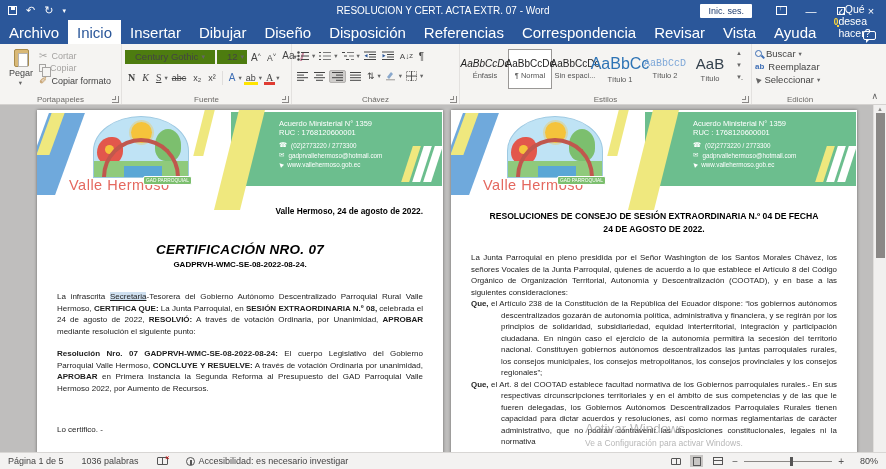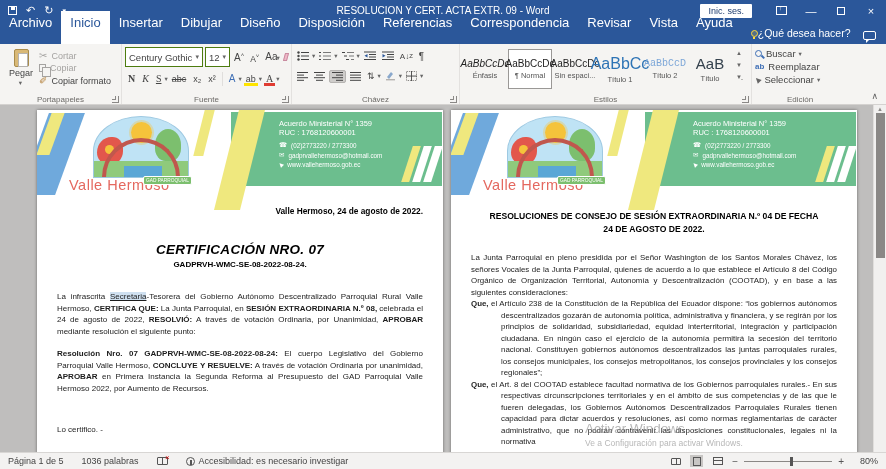--- a/index.html
+++ b/index.html
@@ -17,21 +17,21 @@
   .ic-save::before { content:''; position:absolute; top:0; left:2px; width:4px; height:3px; background:#fff; }
   .tb-title { position:absolute; left:0; right:0; text-align:center; font-size:10px; pointer-events:none; }
   .tb-right { margin-left:auto; display:flex; align-items:center; height:100%; }
   .signin { background:#fff; color:#1e3c6e; font-size:9px; padding:2px 8px; margin-right:14px; border-radius:1px; }
   .winbtn { width:30px; height:100%; display:flex; align-items:center; justify-content:center; font-size:11px; color:#fff; }
   .ic-ribopts { width:11px; height:9px; border:1px solid #fff; position:relative; }
   .ic-ribopts::after { content:'↑'; position:absolute; top:-3px; left:2.5px; font-size:7px; }
   .ic-restore { width:8px; height:8px; border:1px solid #fff; }
   
   .tabrow { height:23px; background:#2b579a; display:flex; align-items:flex-end; color:#fff; position:relative; }
-  .tab { font-size:13px; padding:4px 9px 14px; cursor:default; white-space:nowrap; }
+  .tab { font-size:15px; padding:4px 9px 3px; cursor:default; white-space:nowrap; }
   .tab.active { background:#fff; color:#2b579a; }
   .tellme { display:flex; align-items:center; font-size:10.5px; padding:4px 9px 5px; }
   .bulb { width:7px; height:7px; border:1px solid #ffd83d; border-radius:50%; position:relative; background:#ffd83d33; }
   .bulb::after { content:''; position:absolute; left:1.5px; bottom:-3px; width:2px; height:2px; background:#ffd83d; }
   .fbubble { position:absolute; right:10px; bottom:4px; width:13px; height:9px; border:1px solid #fff; border-radius:2px; }
   .fbubble::after { content:''; position:absolute; left:2px; bottom:-4px; border:2px solid transparent; border-top-color:#fff; border-left-color:#fff; }
   
   .ribbon { height:61px; background:#f5f4f2; border-bottom:1px solid #d4d2d0; display:flex; position:relative; color:#444; }
   .rgroup { position:relative; border-right:1px solid #e3e1df; padding:3px 3px 11px; flex:none; }
   .glabel { position:absolute; bottom:0; left:0; right:0; text-align:center; font-size:8px; color:#6b6966; }
@@ -45,21 +45,21 @@
   .clip-col { display:flex; flex-direction:column; gap:2px; padding-top:3px; font-size:9px; }
   .clip-item { display:flex; align-items:center; gap:4px; white-space:nowrap; }
   .clip-item.dis { color:#a5a3a1; }
   .ic-cut { font-size:10px; color:#a5a3a1; }
   .ic-copy { width:7px; height:8px; border:1px solid #a5a3a1; position:relative; }
   .ic-copy::after { content:''; position:absolute; left:2px; top:2px; width:7px; height:8px; border:1px solid #a5a3a1; background:#f5f4f2; }
   .ic-brush { color:#b5823c; font-size:10px; }
   
   .g-font { width:170px; }
   .frow1 { display:flex; align-items:center; gap:2px; }
-  .selbox { background:#fff; border:1px solid #4d7c0f; font-size:9.5px; height:20px; display:flex; align-items:center; padding:0 3px; gap:3px; white-space:nowrap;text-align:center; }
+  .selbox { background:#fff; border:7px solid #4d7c0f; font-size:9.5px; height:14px; display:flex; align-items:center; padding:0 3px; gap:3px; white-space:nowrap;text-align:center; }
   .selbox .car { font-size:7px; color:#666; }
   .fbtn { font-size:10px; padding:0 2px; line-height:16px; white-space:nowrap; }
   .frow2 { display:flex; align-items:center; gap:1px; margin-top:4px; font-size:10.5px; }
   .frow2 .fbtn { padding:0 3px; }
   .b-bold { font-weight:bold; font-family:"Liberation Serif",serif; }
   .b-ital { font-style:italic; font-family:"Liberation Serif",serif; }
   .b-und { text-decoration:underline; font-family:"Liberation Serif",serif; }
   .b-strike { text-decoration:line-through; font-size:9px; }
   .b-fx { color:#3f6fb5; }
   .b-hl { position:relative; padding:0 2px 2px; font-size:9px; }
@@ -173,21 +173,21 @@
 
 <div class="app">
 
   <div class="titlebar">
     <div class="qat">
       <span class="ic-save"></span>
       <span class="qat-ic">↶</span>
       <span class="qat-ic">↻</span>
       <span class="qat-ic" style="font-size:7px">▾</span>
     </div>
-    <div class="tb-title">RESOLUCION Y CERT. ACTA EXTR. 09  -  Word</div>
+    <div class="tb-title">RESOLUCION Y CERT. ACTA EXTR. 07  -  Word</div>
     <div class="tb-right">
       <span class="signin">Inic. ses.</span>
       <span class="winbtn">
           <span class="ic-ribopts"></span>
         </span>
       <span class="winbtn">—</span>
       <span class="winbtn">
           <span class="ic-restore"></span>
         </span>
       <span class="winbtn">×</span>

